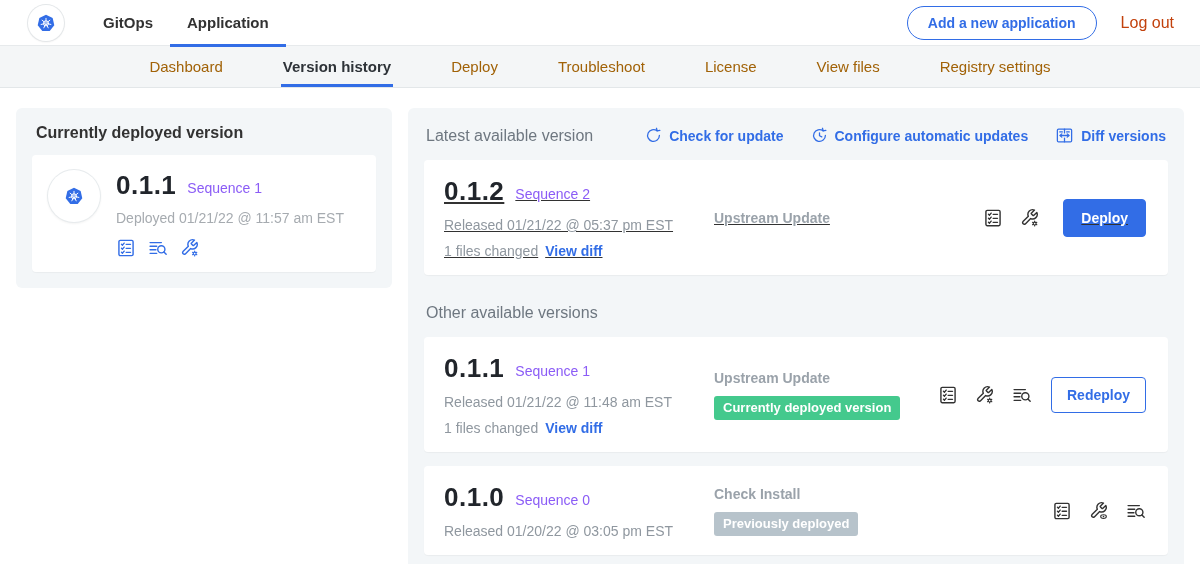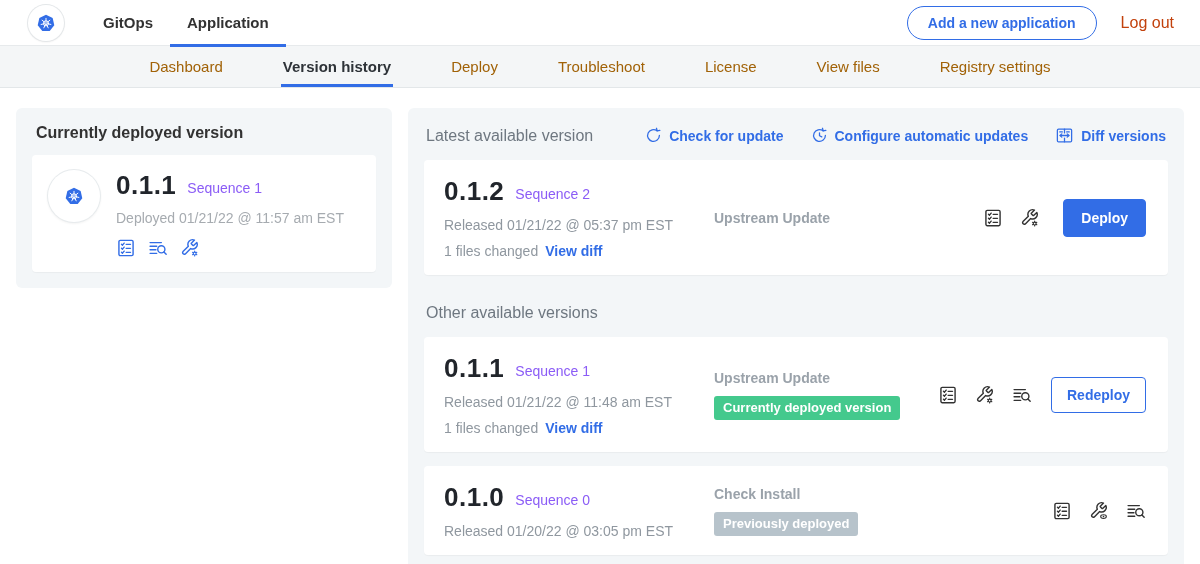--- a/index.html
+++ b/index.html
@@ -54,21 +54,21 @@
   .right-panel { flex:1; padding:16px 16px 20px; }
   .panel-head { display:flex; align-items:center; padding:2px 2px 0; }
   .panel-title { font-size:16px; color:#6e7780; }
   .panel-actions { margin-left:auto; display:flex; align-items:center; gap:27px; }
   .action-link { display:flex; align-items:center; gap:7px; color:#326de6;
     font-size:14px; font-weight:700; cursor:pointer; }
   .section-label { font-size:16px; color:#6e7780; margin:29px 2px 0; }
 
   .version-card { background:#fff; border-radius:4px; padding:16px 20px;
     display:flex; align-items:center; box-shadow:0 1px 1px rgba(0,0,0,.04); }
-  .version-card.first { margin-top:15px; min-height:104px; }
+  .version-card.first { margin-top:15px; min-height:104px;text-decoration:underline; }
   .version-card.mid { margin-top:15px; min-height:112px; }
   .version-card.last { margin-top:14px; min-height:86px; }
   .vc-left { width:252px; flex-shrink:0; }
   .v-released { margin-top:10px; font-size:14px; color:#8f979f; }
   .v-files { margin-top:10px; font-size:14px; color:#8f979f; }
   .view-diff { color:#326de6; font-weight:700; margin-left:7px; cursor:pointer; }
   .vc-mid { flex:1; padding-left:18px; display:flex; flex-direction:column; gap:10px; }
   .v-source { font-size:14px; font-weight:700; color:#9aa2aa; }
   .badge { align-self:flex-start; font-size:13px; font-weight:700; color:#fff;
     padding:4px 9px 5px; border-radius:3px; }

